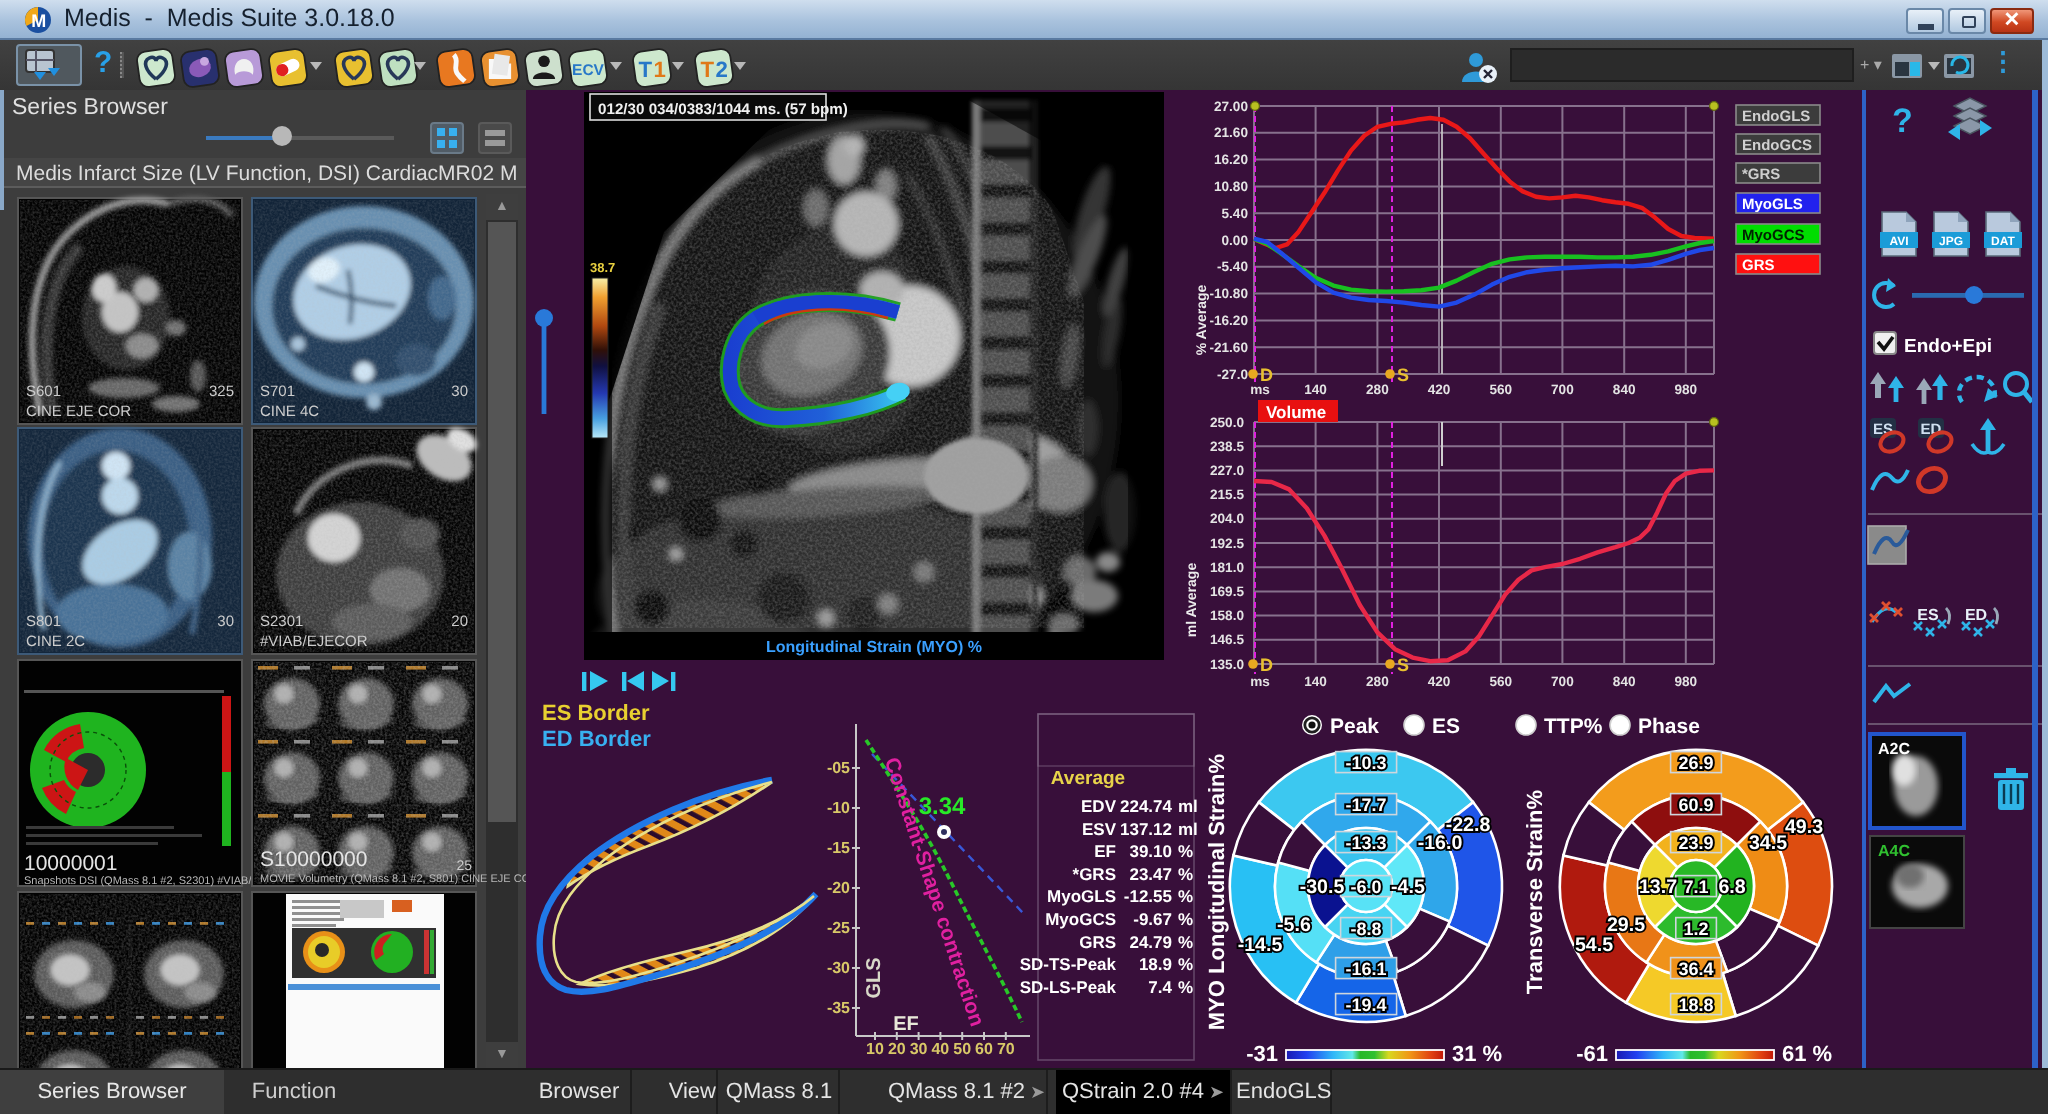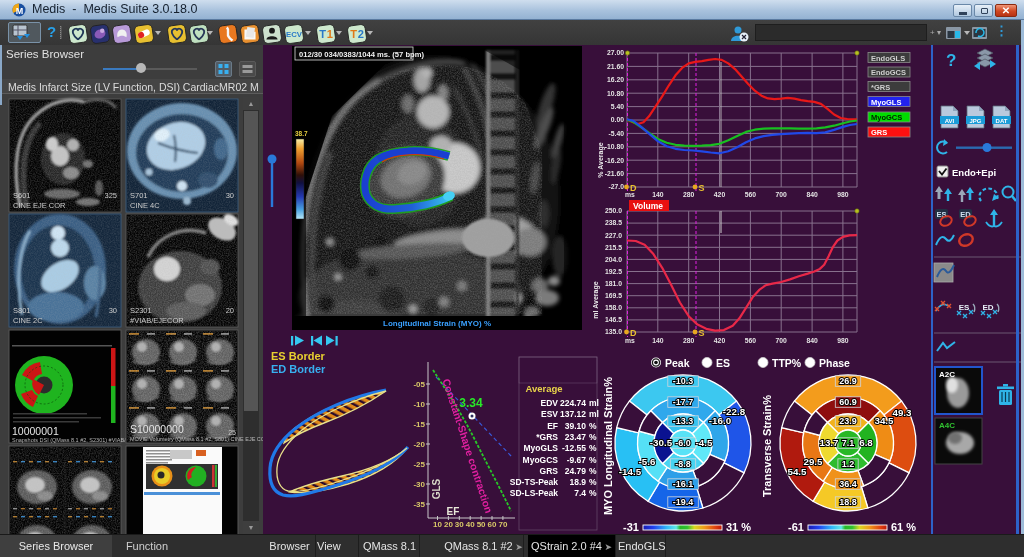--- a/index.html
+++ b/index.html
@@ -908,17 +908,17 @@
   </svg>
 <div class="abs" style="left:931px;top:45px;width:2px;height:489px;background:#2d62c8"></div>
 <div class="abs" style="left:1016px;top:45px;width:3px;height:489px;background:#2d62c8"></div>
 <div class="abs" style="left:1021px;top:20px;width:3px;height:537px;background:#9dbbd8"></div>
 <div class="abs" style="left:0;top:554px;width:1024px;height:3px;background:#9dbbd8"></div>
 <div class="abs" style="left:0;top:45px;width:2px;height:60px;background:#8aa8c8"></div>
 <div class="abs" style="left:0;top:534px;width:1024px;height:23px;background:#2e2e2e;border-top:1px solid #1a1a1a">
     <div class="abs" style="left:0;top:0;width:112px;height:23px;background:#3f3f3f;color:#e8e8e8;font-size:11px;line-height:23px;text-align:center">Series Browser</div>
     <div class="abs" style="left:113px;top:0;width:68px;height:23px;color:#cfcfcf;font-size:11px;line-height:23px;text-align:center">Function</div>
     <div class="abs" style="left:264px;top:0;width:52px;height:23px;color:#e4e4e4;font-size:11px;line-height:23px;text-align:center;border-right:1px solid #1d1d1d">Browser</div>
-    <div class="abs" style="left:317px;top:0;width:42px;height:23px;color:#e4e4e4;font-size:11px;line-height:23px;text-align:left;border-right:1px solid #1d1d1d">View</div>
+    <div class="abs" style="left:317px;top:0;width:42px;height:23px;color:#e4e4e4;font-size:11px;line-height:23px;text-align:right;border-right:1px solid #1d1d1d">View</div>
     <div class="abs" style="left:360px;top:0;width:60px;height:23px;color:#e4e4e4;font-size:11px;line-height:23px;text-align:center;border-right:1px solid #1d1d1d">QMass 8.1 #1<span style="color:#9a9a9a;font-size:9px"> ➤</span></div>
-    <div class="abs" style="left:444px;top:0;width:80px;height:23px;color:#e4e4e4;font-size:11px;line-height:23px;text-align:center;border-right:1px solid #1d1d1d">QMass 8.1 #2<span style="color:#9a9a9a;font-size:9px"> ➤</span></div>
+    <div class="abs" style="left:444px;top:0;width:80px;height:23px;color:#e4e4e4;font-size:11px;line-height:23px;border-right:1px solid #1d1d1d">QMass 8.1 #2<span style="color:#9a9a9a;font-size:9px"> ➤</span></div>
     <div class="abs" style="left:528px;top:0;width:88px;height:23px;background:#000000;color:#e4e4e4;font-size:11px;line-height:23px;text-align:center;border-right:1px solid #1d1d1d">QStrain 2.0 #4<span style="color:#9a9a9a;font-size:9px"> ➤</span></div>
     <div class="abs" style="left:618px;top:0;width:48px;height:23px;color:#e4e4e4;font-size:11px;line-height:23px;text-align:center;border-right:1px solid #1d1d1d">EndoGLS</div>
   </div>
 </body></html>

